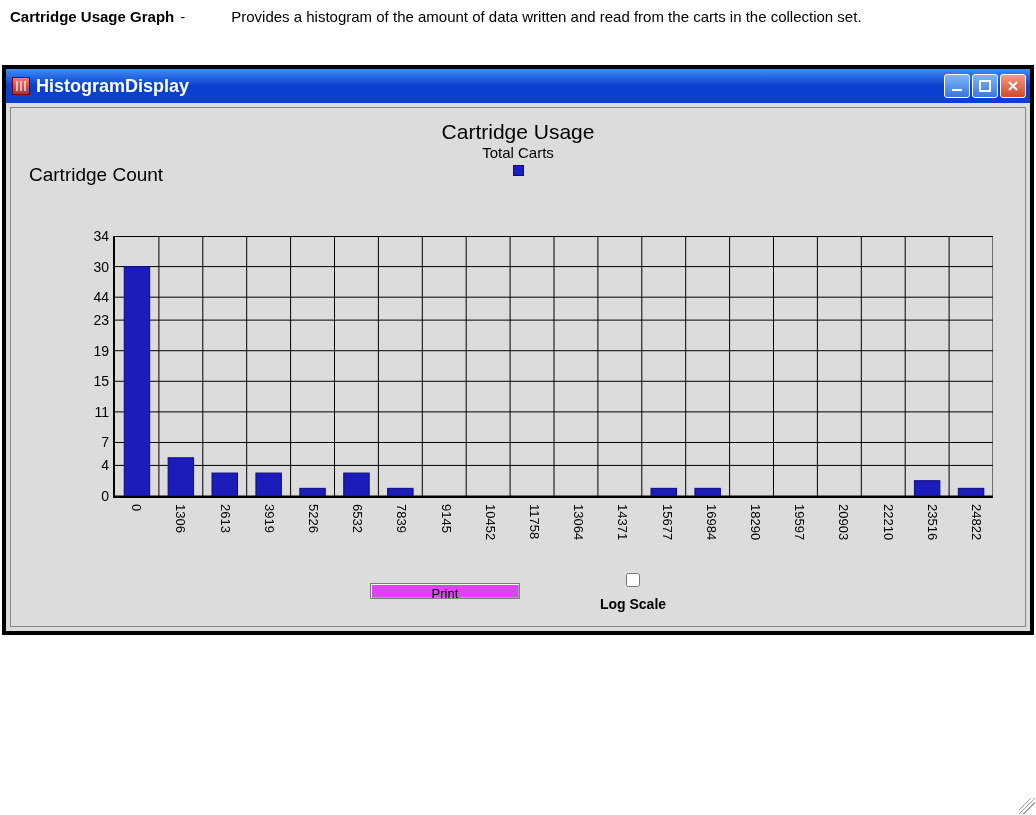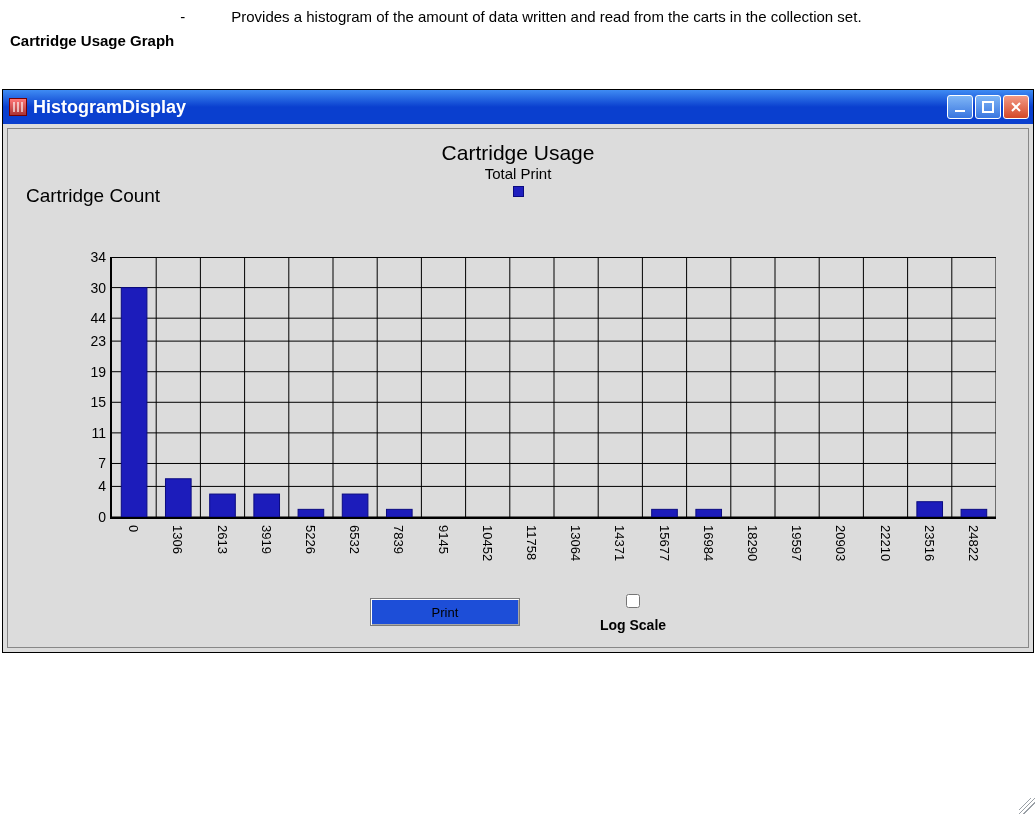--- a/index.html
+++ b/index.html
@@ -11,27 +11,26 @@
     background: #fff;
     width: 1036px;
   }
   .doc-head {
     display: flex;
     padding: 8px 10px 10px 10px;
   }
   .doc-head .term {
     font-weight: bold;
     white-space: nowrap;
-    margin-top: 24px;
   }
   .doc-head .dash { padding: 0 6px; }
   .doc-head .desc { padding-left: 40px; max-width: 760px; text-align: right; }
   .app-window {
     margin: 30px 2px 0 2px;
-    border: 1px solid #000000;
+    border: 4px solid #000000;
     background: #dcdcdc;
     box-shadow: 0 0 0 1px #9fbde8 inset;
   }
   .titlebar {
     height: 34px;
     background: linear-gradient(to bottom, #3f8cf3 0%, #0a3fcf 50%, #0a3fcf 100%);
     display: flex;
     align-items: center;
     color: #fff;
     font-weight: bold;
@@ -137,22 +136,22 @@
   }
   .toolbar {
     display: flex;
     align-items: center;
     justify-content: center;
     gap: 80px;
     padding: 8px 20px 12px 20px;
   }
   .btn {
     min-width: 150px;
-    height: 28px;
-    background: #1d4ed8;
+    height: 16px;
+    background: #d946ef;
     border: 1px solid #7a7a7a;
     box-shadow: inset 1px 1px 0 #fff, inset -1px -1px 0 #a7a7a7;
     font-size: 13px;
     padding: 2px 18px;
     cursor: pointer;
   }
   .btn.wide { min-width: 200px; }
   .chk { display: flex; align-items: center; gap: 6px; font-size: 14px; font-weight: bold; flex-direction: column;}
   .chk input { width: 14px; height: 14px; }
   .resize-grip{
@@ -190,21 +189,21 @@
             <path d="M3 3 L11 11 M11 3 L3 11" stroke="#fff" stroke-width="2"></path>
           </svg>
       </div>
     </div>
   </div>
 
   <div class="client">
     <div class="frame">
       <div class="chart-title">Cartridge Usage</div>
       <div class="legend">
-        <span>Total Print</span><br>
+        <span>Total Carts</span><br>
         <span class="swatch"></span>
       </div>
       <div class="ylabel">Cartridge Count</div>
 
       <div class="plot-wrap">
         <div class="plot">
           <svg id="plot-svg" width="100%" height="100%" preserveAspectRatio="none" viewBox="0 0 884 260">
               <g class="grid">
                 <line x1="0" x2="884" y1="260" y2="260"></line>
                 <line x1="0" x2="884" y1="229.41176470588235" y2="229.41176470588235"></line>

